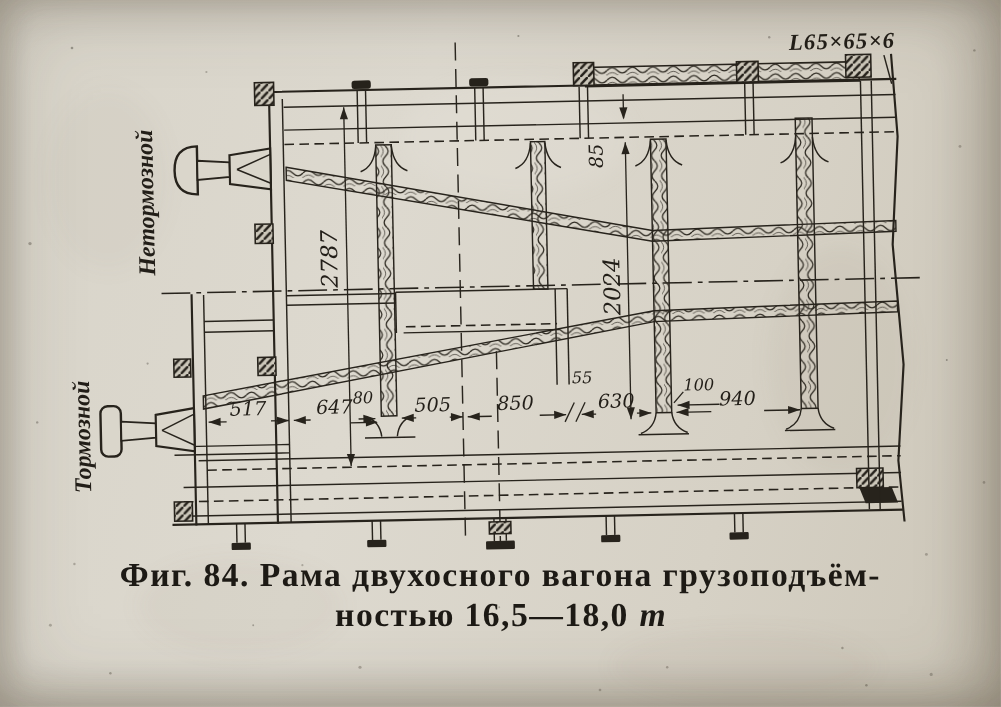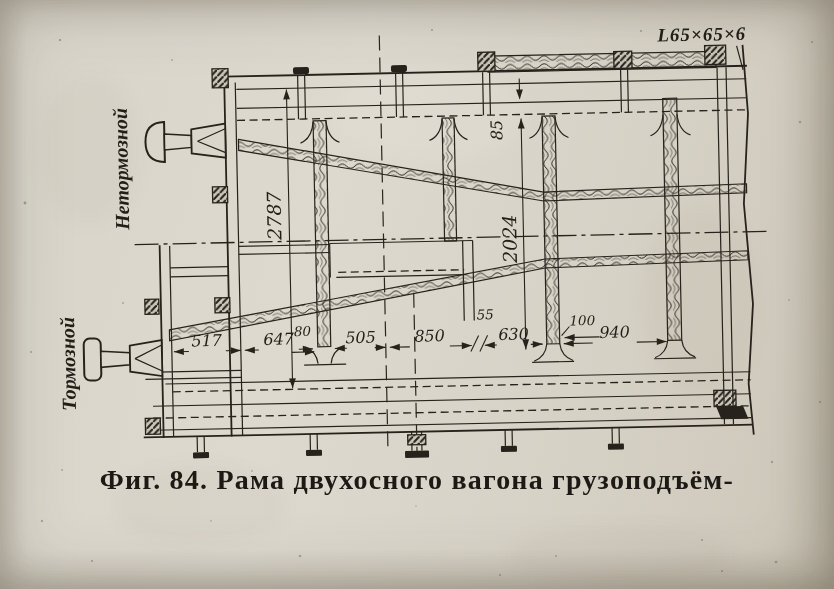--- a/index.html
+++ b/index.html
@@ -323,16 +323,17 @@
         <circle cx="556" cy="556" r="1" opacity=".3"></circle>
     <circle cx="252" cy="471" r=".9" opacity=".3"></circle>
         <circle cx="722" cy="571" r="1" opacity=".35"></circle>
     <circle cx="42" cy="521" r="1.2" opacity=".3"></circle>
         <circle cx="812" cy="42" r="1" opacity=".35"></circle>
   </g>
 </svg>
 
 <div class="caption">
   <div>Фиг. 84. Рама двухосного вагона грузоподъём-</div>
+  <div><span>ностью 16,5—18,0</span><span class="unit">m</span></div>
 </div>
 
 <div class="vignette"></div>
 </div>
 
 </body></html>

